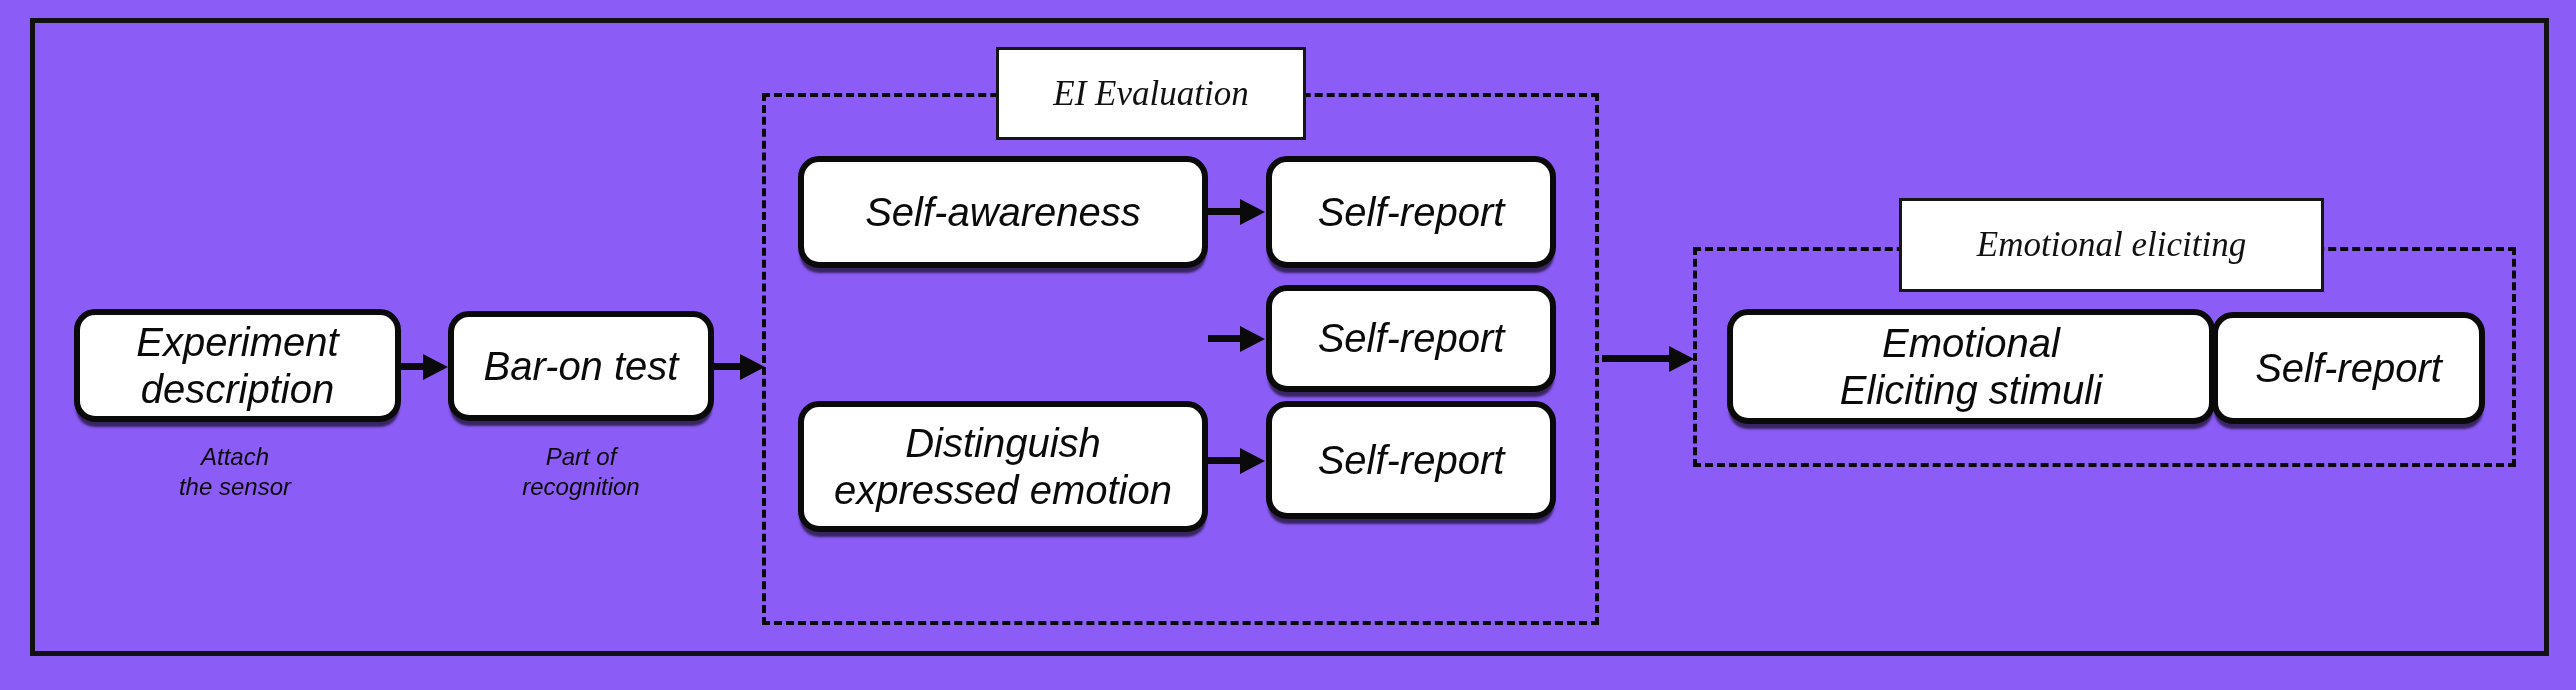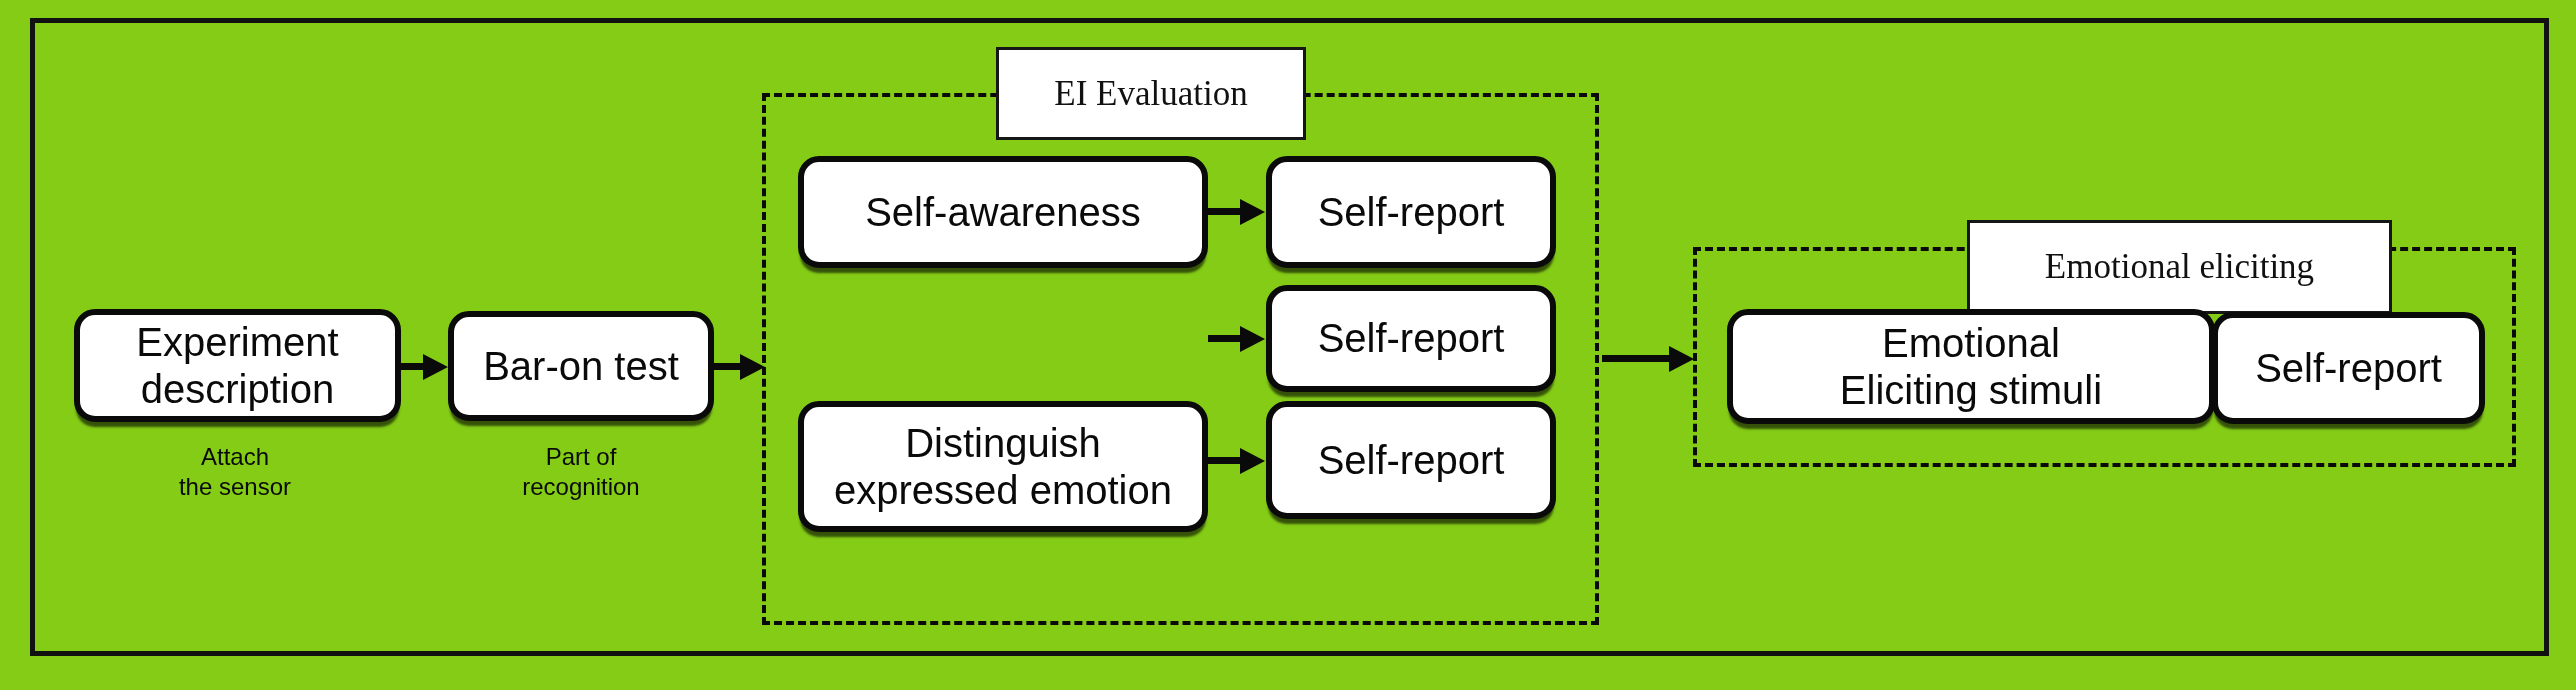--- a/index.html
+++ b/index.html
@@ -1,18 +1,18 @@
 <!DOCTYPE html>
 <html style="font-size:12px"><head>
 <meta charset="utf-8">
 <style>
   html, body { margin:0; padding:0; background:#ffffff; }
   .canvas {
-    position:relative; width:2576px; height:690px; background:#84cc16;
-    font-family:"Liberation Sans", sans-serif; color:#0a0a0a; overflow:hidden;
+    position:relative; width:2576px; height:690px; background:#8b5cf6;
+    font-family:"Liberation Sans", sans-serif; color:#0a0a0a; overflow:hidden;font-style:italic;
   }
   .outer-frame {
     position:absolute; left:30px; top:18px; width:2519px; height:638px;
     border:5.3px solid #111; box-sizing:border-box; background:transparent; z-index:0;
   }
   .node {
     position:absolute; box-sizing:border-box; background:#ffffff;
     border:6px solid #0a0a0a; border-radius:21px;
     display:flex; align-items:center; justify-content:center;
     text-align:center; white-space:pre-line;
@@ -51,21 +51,21 @@
 <body>
 
 <div class="canvas">
 
   <div class="outer-frame"></div>
 
   <div class="group" style="left:762px; top:93px; width:837px; height:532px;"></div>
   <div class="group" style="left:1693px; top:247px; width:823px; height:220px;"></div>
 
   <div class="group-label" style="left:996px; top:47px; width:310px; height:93px;">EI Evaluation</div>
-  <div class="group-label" style="left:1967px; top:198px; width:425px; height:94px;margin-top:22px;">Emotional eliciting</div>
+  <div class="group-label" style="left:1899px; top:198px; width:425px; height:94px;">Emotional eliciting</div>
 
   <div class="node" style="left:74px; top:309px; width:327px; height:113px;">Experiment
 description</div>
   <div class="caption" style="left:84px; top:442px; width:302px;">Attach
 the sensor</div>
 
   <div class="node" style="left:448px; top:311px; width:266px; height:110px;">Bar-on test</div>
   <div class="caption" style="left:468px; top:442px; width:226px;">Part of
 recognition</div>
 

